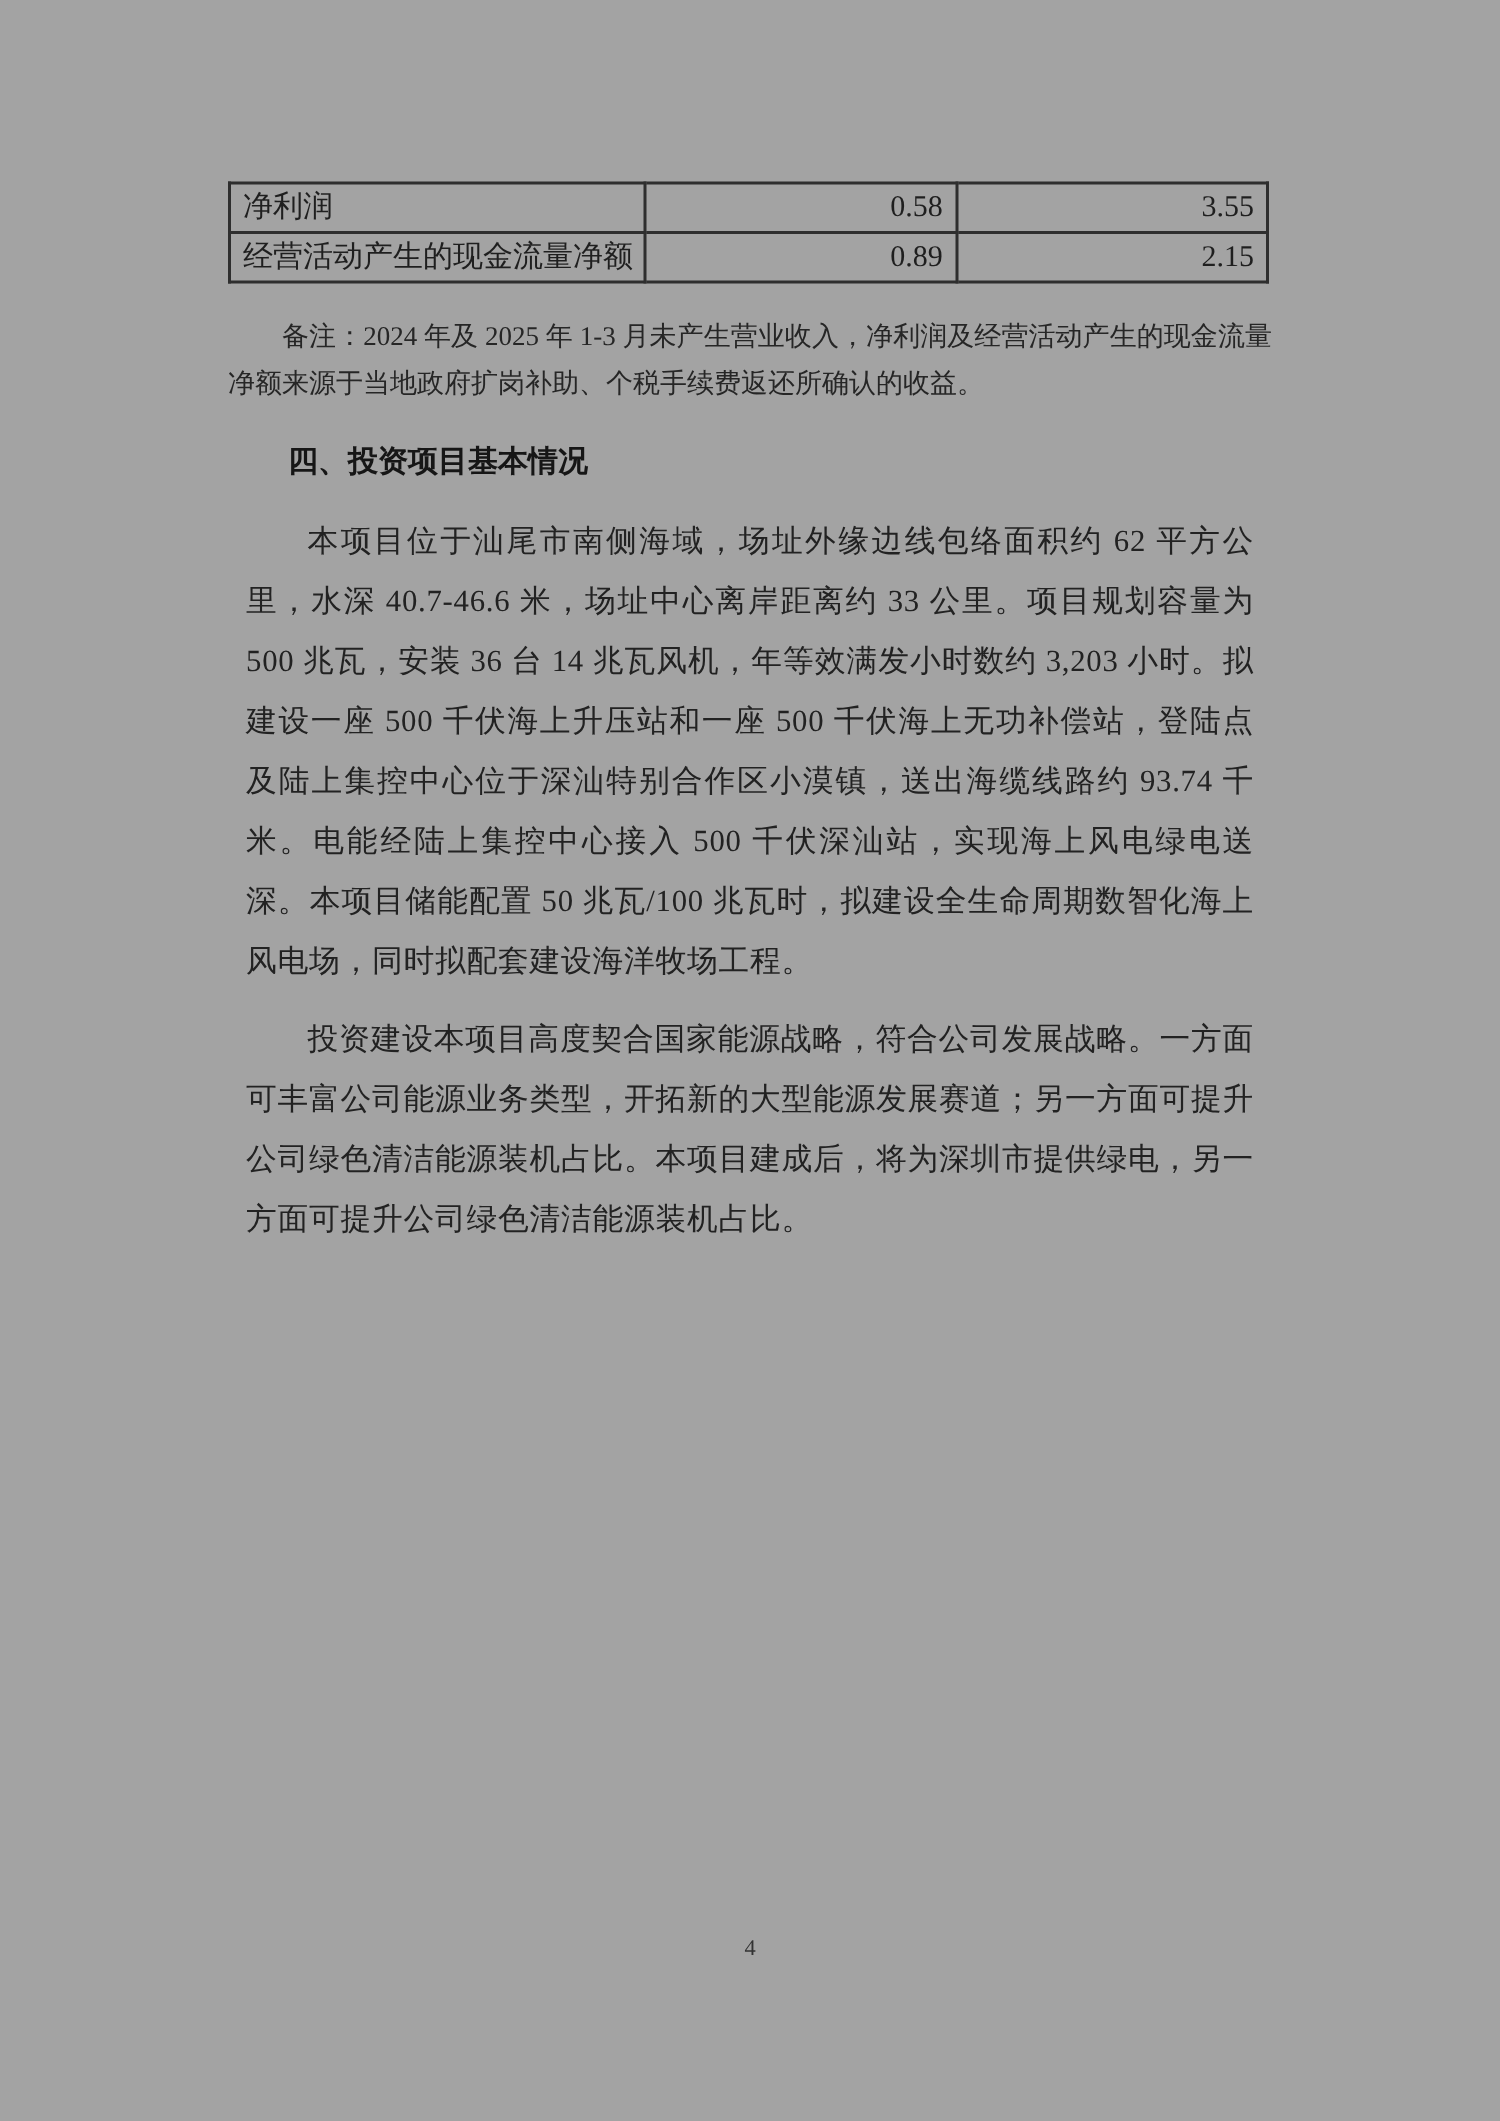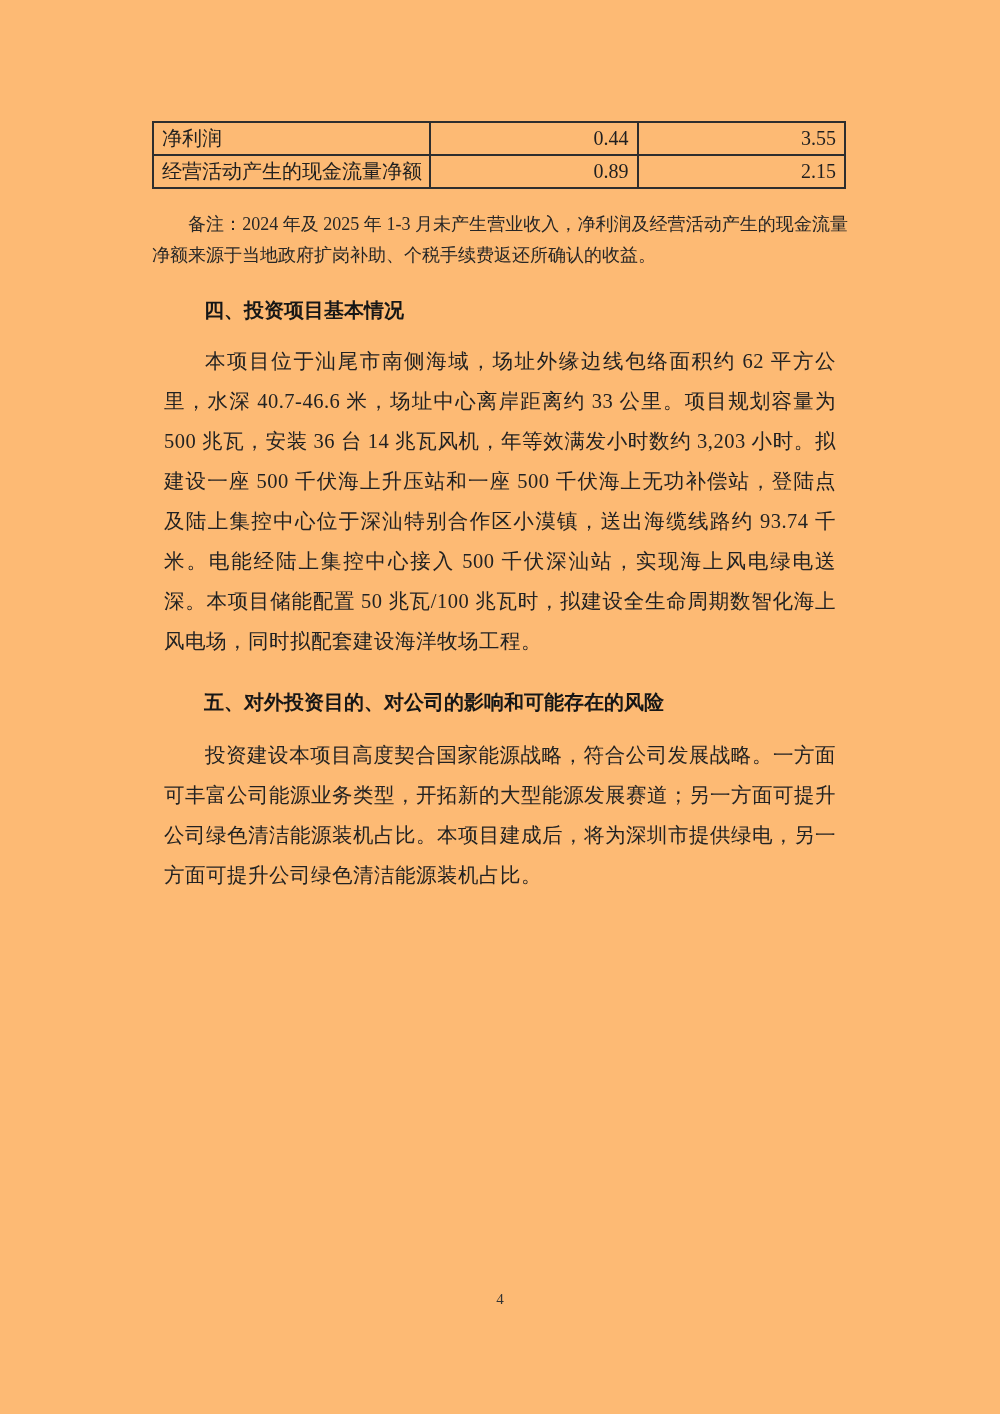--- a/index.html
+++ b/index.html
@@ -5,21 +5,21 @@
   html, body {
     margin: 0;
     padding: 0;
     background: #e8e8e8;
   }
   .page {
     position: relative;
     width: 1000px;
     height: 1414px;
     margin: 0 auto;
-    background: #fdba74;
+    background: #a3a3a3;
     overflow: hidden;
     font-family: "Liberation Serif", "DejaVu Serif", serif;
     color: #1f1f1f;
   }
   .content {
     position: absolute;
     left: 152px;
     top: 121px;
     width: 696px;
   }
@@ -44,27 +44,27 @@
     margin-top: 20px;
     font-size: 18px;
     line-height: 31px;
     text-indent: 2em;
     text-align: justify;
     text-justify: inter-ideograph;
     color: #262626;
   }
   
   .section-heading {
-    font-family: Liberation Serif, serif;
+    font-family: Liberation Mono, monospace;
     font-weight: bold;
     font-size: 20px;
     line-height: 26px;
     color: #161616;
     padding-left: 40px;
-    margin: 12px;
+    margin: 0;
   }
   .heading-4 { margin-top: 26px; margin-bottom: 18px; }
   .heading-5 { margin-top: 28px; margin-bottom: 20px; }
   
   .body-para {
     margin: 12px;
     font-size: 20.5px;
     line-height: 40px;
     text-indent: 2em;
     text-align: justify;
@@ -86,37 +86,36 @@
 </head>
 <body>
 
 <div class="page">
   <div class="content">
 
     <table class="fin">
       <tbody>
         <tr>
           <td class="col-label">净利润</td>
-          <td class="col-num">0.44</td>
+          <td class="col-num">0.58</td>
           <td class="col-num">3.55</td>
         </tr>
         <tr>
           <td class="col-label">经营活动产生的现金流量净额</td>
           <td class="col-num">0.89</td>
           <td class="col-num">2.15</td>
         </tr>
       </tbody>
     </table>
 
     <div class="note">备注：2024 年及 2025 年 1-3 月未产生营业收入，净利润及经营活动产生的现金流量净额来源于当地政府扩岗补助、个税手续费返还所确认的收益。</div>
 
     <h2 class="section-heading heading-4">四、投资项目基本情况</h2>
 
     <p class="body-para">本项目位于汕尾市南侧海域，场址外缘边线包络面积约 62 平方公里，水深 40.7-46.6 米，场址中心离岸距离约 33 公里。项目规划容量为 500 兆瓦，安装 36 台 14 兆瓦风机，年等效满发小时数约 3,203 小时。拟建设一座 500 千伏海上升压站和一座 500 千伏海上无功补偿站，登陆点及陆上集控中心位于深汕特别合作区小漠镇，送出海缆线路约 93.74 千米。电能经陆上集控中心接入 500 千伏深汕站，实现海上风电绿电送深。本项目储能配置 50 兆瓦/100 兆瓦时，拟建设全生命周期数智化海上风电场，同时拟配套建设海洋牧场工程。</p>
 
-    <h2 class="section-heading heading-5">五、对外投资目的、对公司的影响和可能存在的风险</h2>
 
     <p class="body-para">投资建设本项目高度契合国家能源战略，符合公司发展战略。一方面可丰富公司能源业务类型，开拓新的大型能源发展赛道；另一方面可提升公司绿色清洁能源装机占比。本项目建成后，将为深圳市提供绿电，另一方面可提升公司绿色清洁能源装机占比。</p>
 
   </div>
 
   <div class="page-number">4</div>
 </div>
 
 </body></html>

